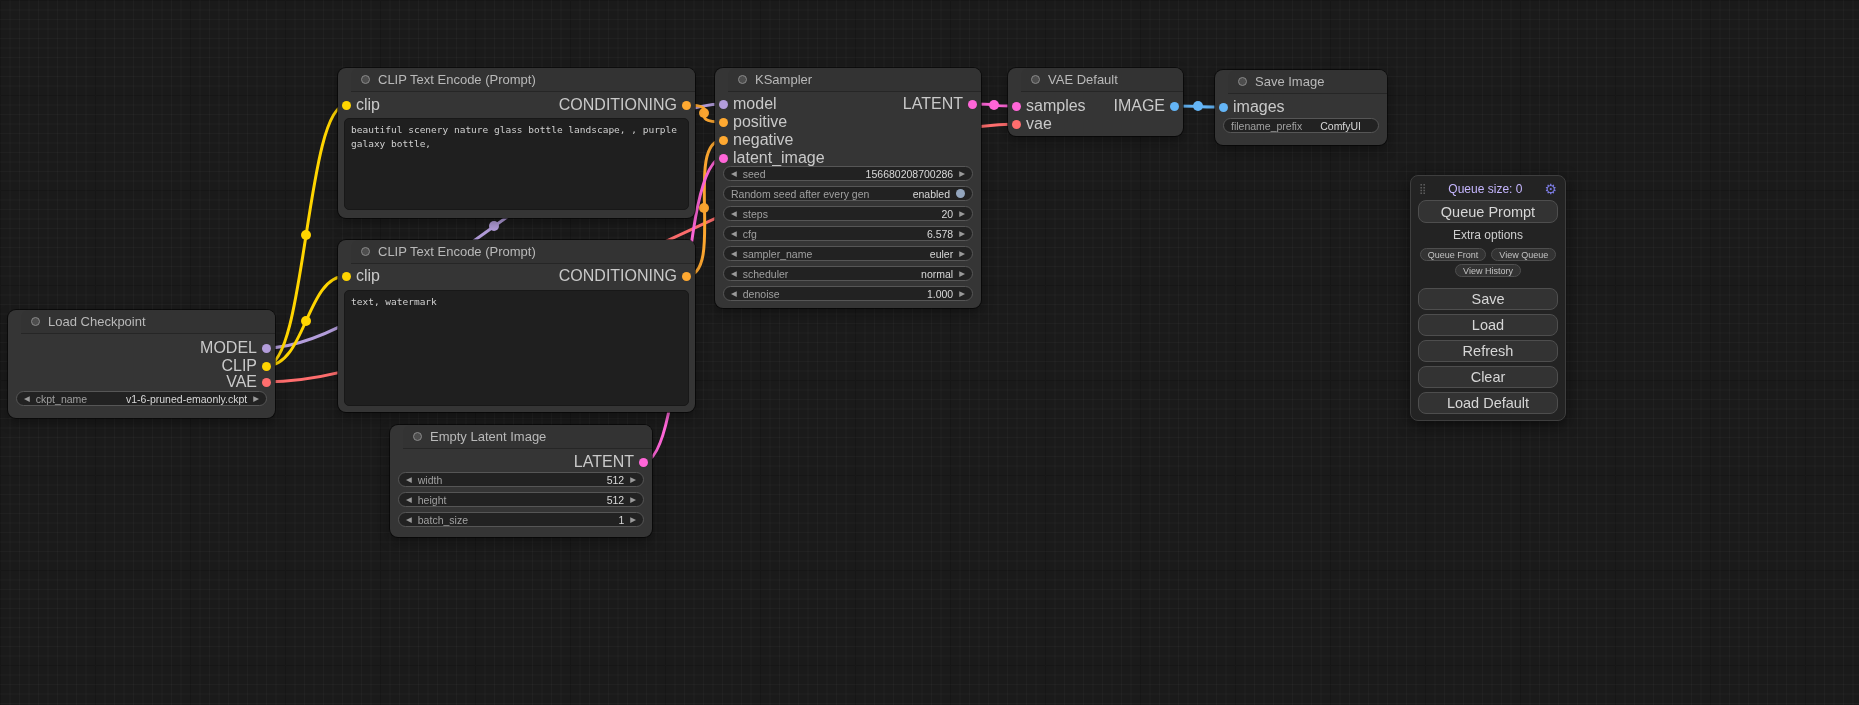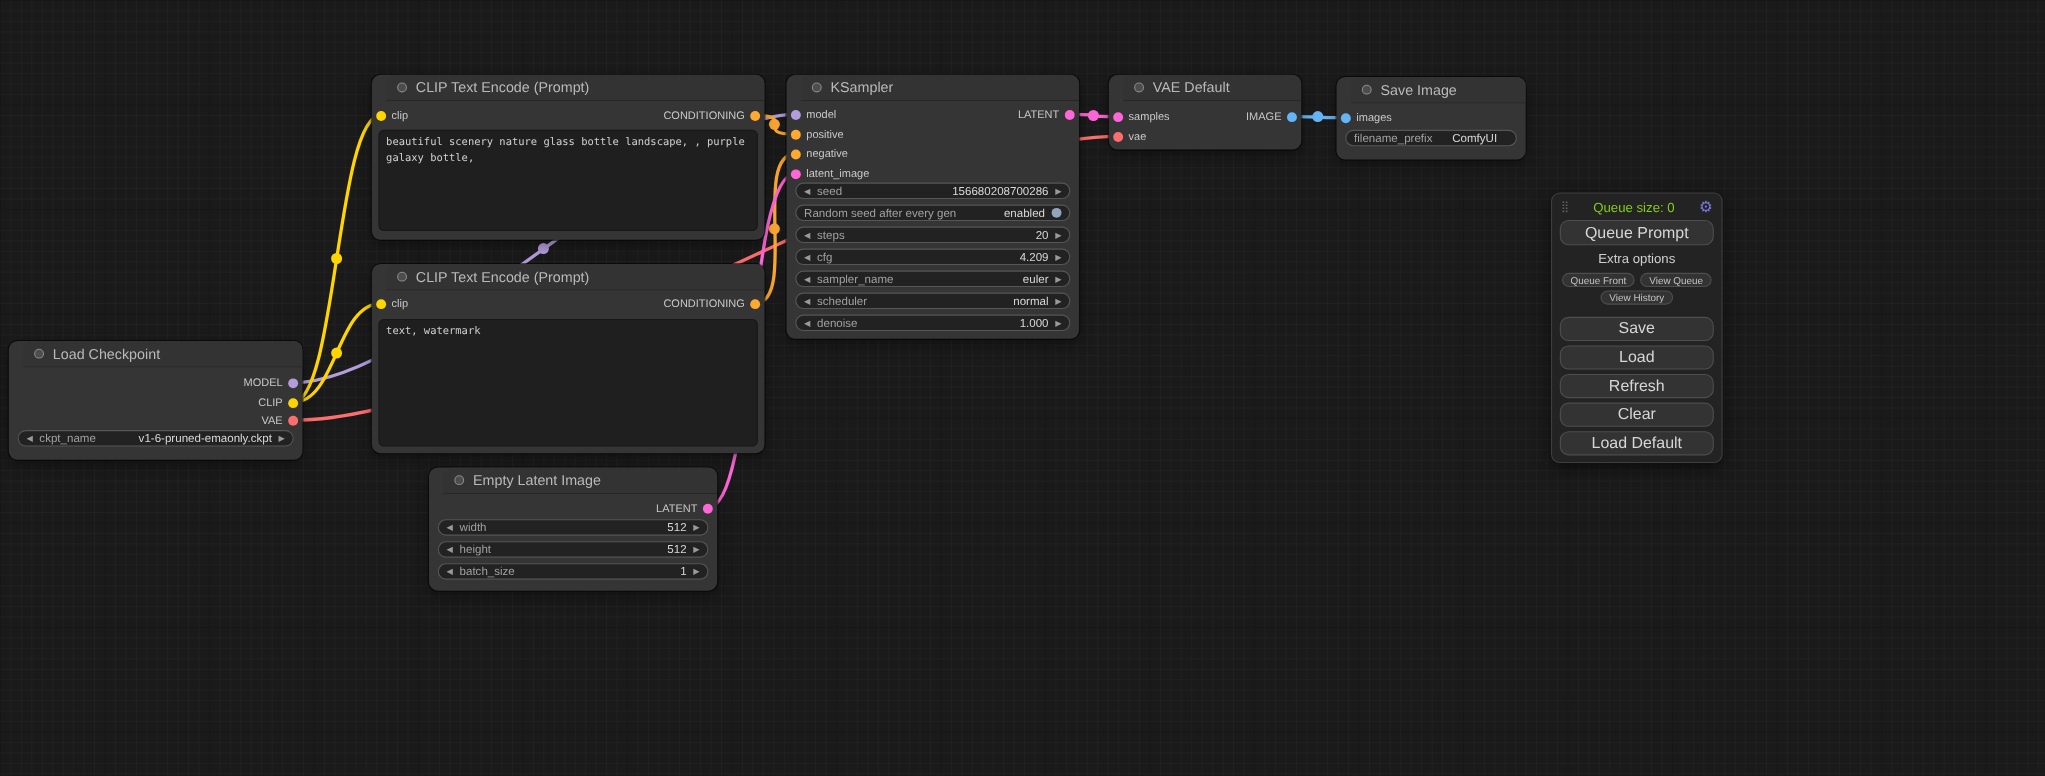--- a/index.html
+++ b/index.html
@@ -16,21 +16,21 @@
     font-family:"Liberation Sans",sans-serif;
   }
   #wires{position:absolute;left:0;top:0;}
   .node{position:absolute;background:#353535;border-radius:8px;
     box-shadow:0 0 0 1px rgba(0,0,0,.55), 0 5px 12px rgba(0,0,0,.35);}
   .ntitle{position:absolute;left:0;right:0;top:0;height:24px;background:#333333;
     border-radius:8px 8px 0 0;display:flex;align-items:center;gap:8px;
     padding:0 10px;color:#b9b9b9;font-size:13px;border-bottom:1px solid rgba(0,0,0,.25);margin-left:13px;}
   .ndot{width:9px;height:9px;border-radius:50%;background:#4d4d4d;border:1.5px solid #8a8a8a;flex:none;}
   .prow{position:absolute;height:16px;display:flex;align-items:center;gap:5px;
-    font-size:10px;color:#c9c9c9;white-space:nowrap;}
+    font-size:16px;color:#c9c9c9;white-space:nowrap;}
   .prow.pin{left:4px;}
   .prow.pout{right:4px;flex-direction:row-reverse;}
   .pdot{width:9px;height:9px;border-radius:50%;flex:none;}
   .c-model{background:#b39ddb}.c-clip{background:#ffd500}.c-vae{background:#ff6e6e}
   .c-cond{background:#ffa931}.c-latent{background:#ff66d8}.c-image{background:#64b5f6}
   .widget{position:absolute;left:8px;right:8px;height:15px;background:#222222;
     border:1px solid #565656;border-radius:8px;display:flex;align-items:center;
     gap:6px;padding:0 7px;font-size:10.5px;color:#a8a8a8;white-space:nowrap;}
   .wlabel{color:#a0a0a0;}
   .warrow{font-family:"DejaVu Sans",sans-serif;font-size:7.5px;color:#9a9a9a;flex:none;line-height:1;}
@@ -39,21 +39,21 @@
   .toggle-dot{width:9px;height:9px;border-radius:50%;background:#93a5bd;flex:none;}
   .ta{position:absolute;left:6px;right:6px;background:#1f1f1f;border:1px solid #181818;
     border-radius:5px;color:#d0d0d0;font-family:"DejaVu Sans Mono",monospace;
     font-size:9.5px;line-height:1.45;padding:4px 6px;white-space:pre-wrap;word-break:break-word;overflow:hidden;}
   
   #queue-panel{position:absolute;left:1410px;top:175px;width:156px;height:246px;
     background:#232323;border:1px solid #3e3e3e;border-radius:8px;
     box-shadow:0 4px 14px rgba(0,0,0,.55);}
   .qhead{position:absolute;left:8px;right:8px;top:5px;height:16px;display:flex;align-items:center;}
   .drag-dots{color:#606060;font-size:10px;font-family:"DejaVu Sans",sans-serif;line-height:1;}
-  .qtitle{flex:1;text-align:center;color:#84cc16;font-size:12px;}
+  .qtitle{flex:1;text-align:center;color:#c4b5fd;font-size:12px;}
   .gear{color:#7a7ae0;font-size:14px;font-family:"DejaVu Sans",sans-serif;line-height:1;}
   .qbtn{position:absolute;left:7px;right:7px;height:22px;background:#333333;
     border:1px solid #4e4e4e;border-radius:8px;color:#d6d6d6;font-size:14.5px;
     display:flex;align-items:center;justify-content:center;cursor:pointer;}
   .extra-row{position:absolute;left:0;right:0;top:55px;height:14px;display:flex;
     align-items:center;justify-content:center;gap:6px;color:#cfcfcf;font-size:12px;flex-direction:column;}
   .checkbox{width:10px;height:10px;background:#dcdcdc;border-radius:2px;}
   .small-row{position:absolute;left:0;right:0;display:flex;justify-content:center;gap:5px;}
   .sbtn{height:13px;background:#333333;border:1px solid #4e4e4e;border-radius:7px;
     color:#c3c3c3;font-size:9px;display:flex;align-items:center;padding:0 7px;cursor:pointer;white-space:nowrap;}
@@ -212,21 +212,21 @@
     </div>
     <div class="widget" style="top:138px">
       <span class="warrow">◀</span>
       <span class="wlabel">steps</span>
       <span class="wval">20</span>
       <span class="warrow">▶</span>
     </div>
     <div class="widget" style="top:158px">
       <span class="warrow">◀</span>
       <span class="wlabel">cfg</span>
-      <span class="wval">4.209</span>
+      <span class="wval">6.578</span>
       <span class="warrow">▶</span>
     </div>
     <div class="widget" style="top:178px">
       <span class="warrow">◀</span>
       <span class="wlabel">sampler_name</span>
       <span class="wval">euler</span>
       <span class="warrow">▶</span>
     </div>
     <div class="widget" style="top:198px">
       <span class="warrow">◀</span>

